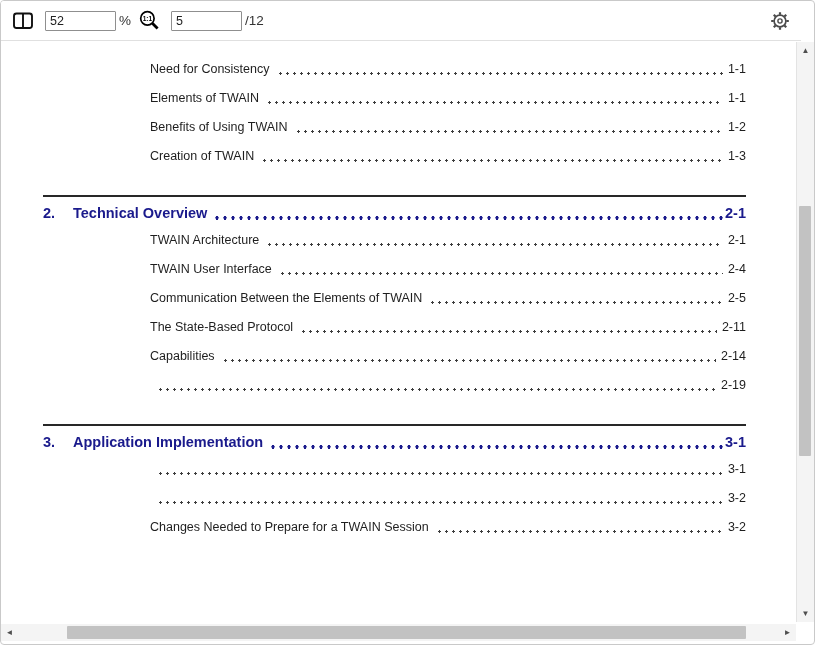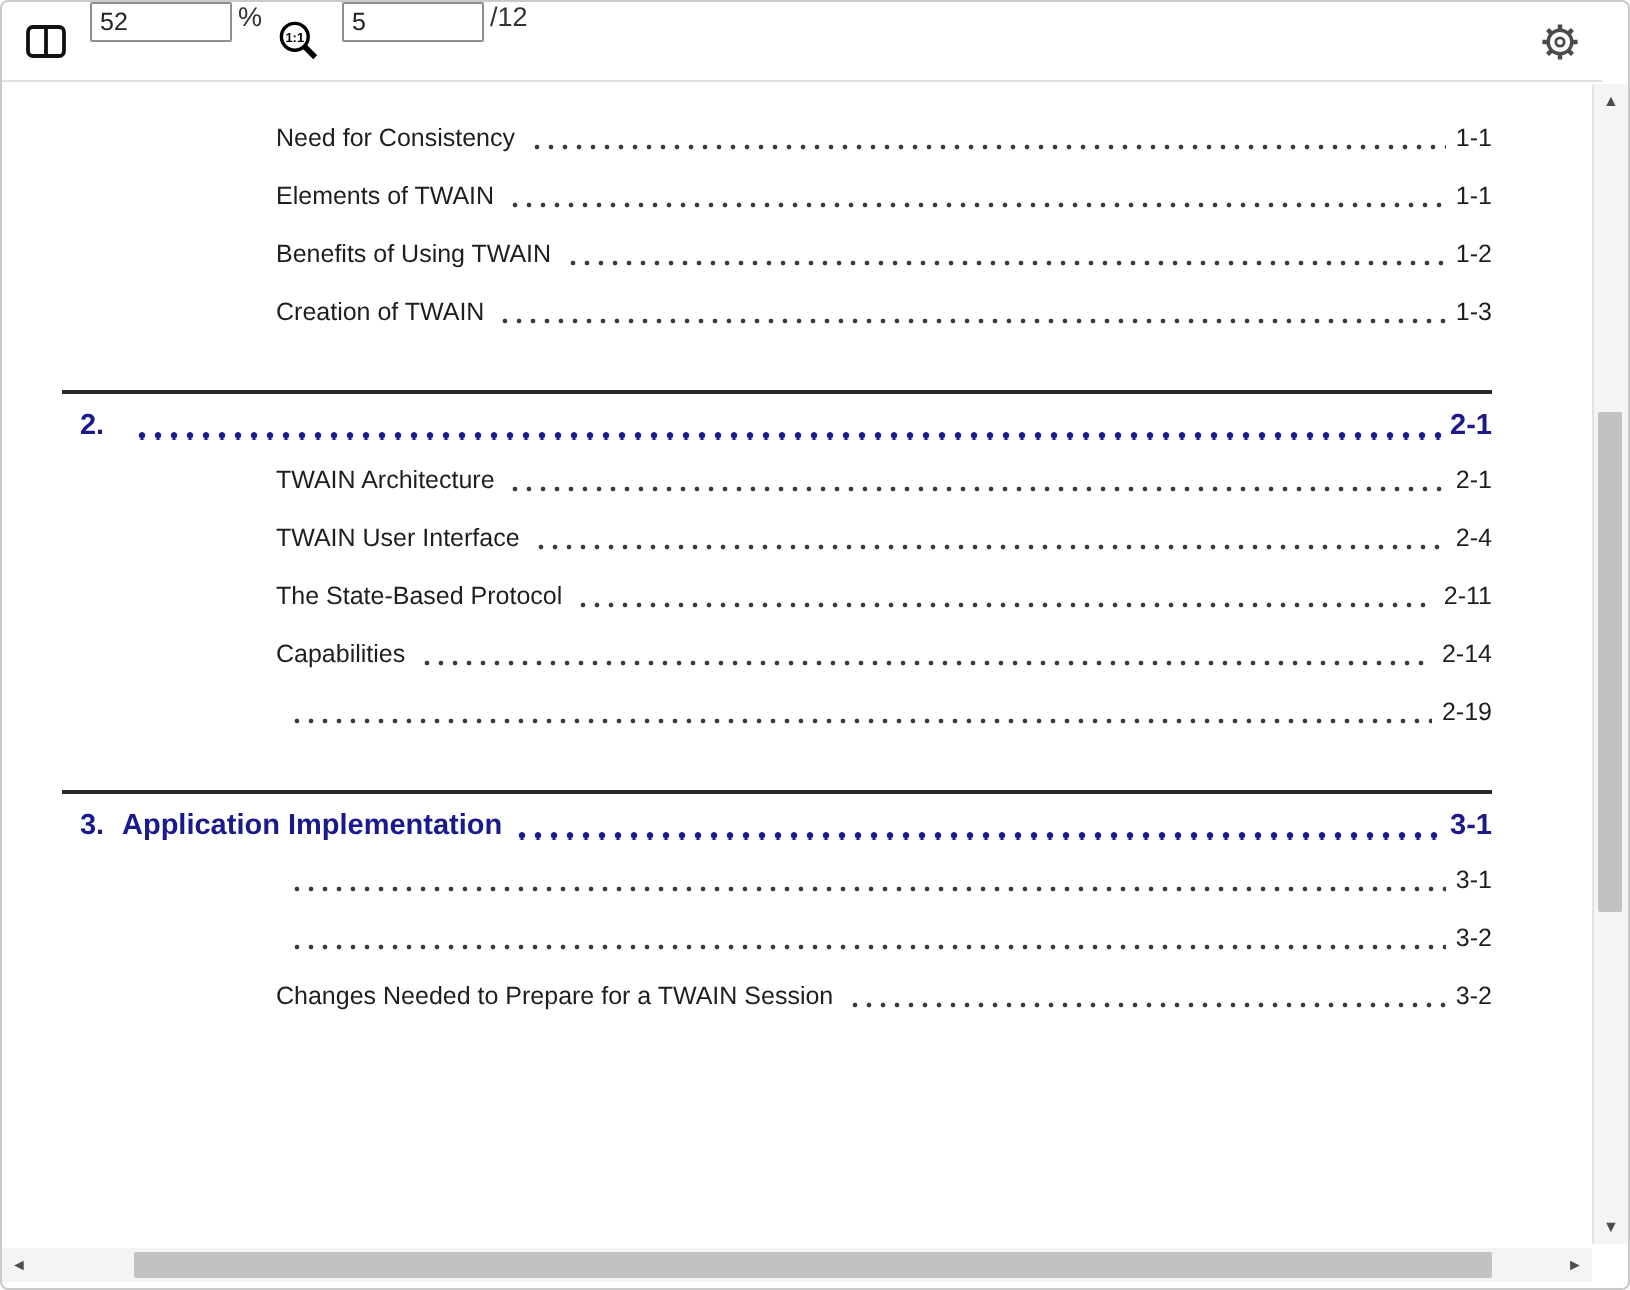--- a/index.html
+++ b/index.html
@@ -4,38 +4,38 @@
 <style>
   * { box-sizing: border-box; margin: 0; padding: 0; }
   html,body { background:#fff; font-family:"Liberation Sans", sans-serif; }
   .window{
     position:relative; width:815px; height:645px;
     border:1px solid #c9c9c9; border-radius:4px; background:#fff; overflow:hidden;
   }
   
   .toolbar{
     position:absolute; left:0; top:0; right:13px; height:40px;
-    display:flex; padding:0 11px;
+    display:flex; align-items:center; padding:0 11px;
     border-bottom:1px solid #e0e0e0; background:#fff;
   }
   .tb-icon{ display:inline-flex; align-items:center; justify-content:center; cursor:pointer; }
   .tb-input{
     width:71px; height:20px; border:1px solid #8f8f8f; border-radius:1px;
     font-family:"Liberation Sans", sans-serif; font-size:12.5px; color:#222;
     padding:0 4px; margin-left:11px; background:#fff;
   }
   .tb-suffix{ font-size:13.5px; color:#333; margin-left:3px; }
   .tb-mag{ margin-left:8px; }
   .tb-spacer{ flex:1; }
   
   .content{
     position:absolute; left:0; top:41px; right:18px; bottom:23px;
     background:#fff; overflow:hidden;
   }
-  .page{ padding:12px 50px 0 30px;text-align:center; }
+  .page{ padding:12px 50px 0 42px; }
   .entry-row{
     height:29px; display:flex; align-items:center;
     margin-left:107px; font-size:12.5px; color:#1e1e1e;
   }
   .entry-row .p{ white-space:nowrap; }
   .toc-leader{
     flex:1 1 auto; height:3px; margin:9px 5px 0 7px;
     background-image: radial-gradient(circle, #3c3c3c 1px, transparent 1.35px);
     background-size:7px 3px; background-repeat:repeat-x; background-position:0 50%;
   }
@@ -149,33 +149,39 @@
           <span class="t">Creation of TWAIN</span>
           <span class="toc-leader"></span>
           <span class="p">1-3</span>
         </div>
       </div>
 
       <div>
         <div class="sec-rule"></div>
         <div class="heading-row">
           <span class="num">2.</span>
+          <span class="t">Technical Overview</span>
           <span class="toc-leader"></span>
           <span class="p">2-1</span>
         </div>
         <div class="entries-group">
           <div class="entry-row">
             <span class="t">TWAIN Architecture</span>
             <span class="toc-leader"></span>
             <span class="p">2-1</span>
           </div>
           <div class="entry-row">
             <span class="t">TWAIN User Interface</span>
             <span class="toc-leader"></span>
             <span class="p">2-4</span>
+          </div>
+          <div class="entry-row">
+            <span class="t">Communication Between the Elements of TWAIN</span>
+            <span class="toc-leader"></span>
+            <span class="p">2-5</span>
           </div>
           <div class="entry-row">
             <span class="t">The State-Based Protocol</span>
             <span class="toc-leader"></span>
             <span class="p">2-11</span>
           </div>
           <div class="entry-row">
             <span class="t">Capabilities</span>
             <span class="toc-leader"></span>
             <span class="p">2-14</span>

